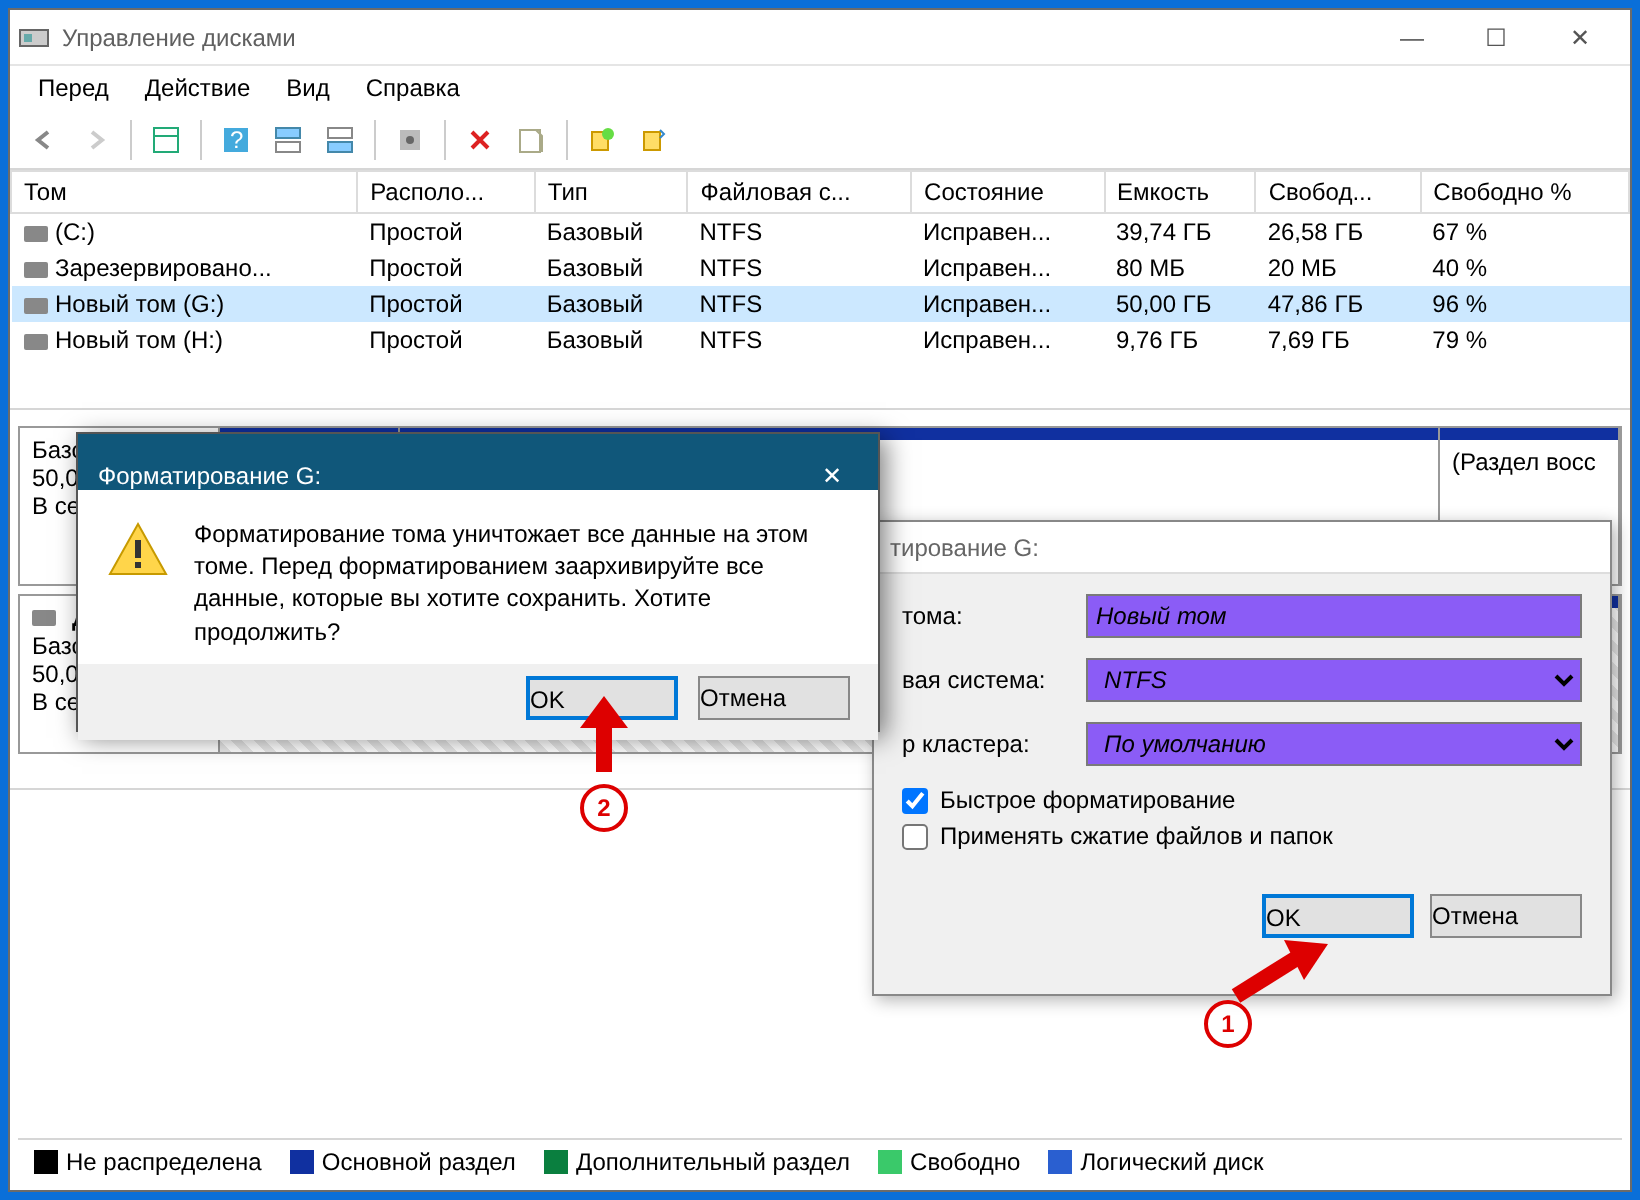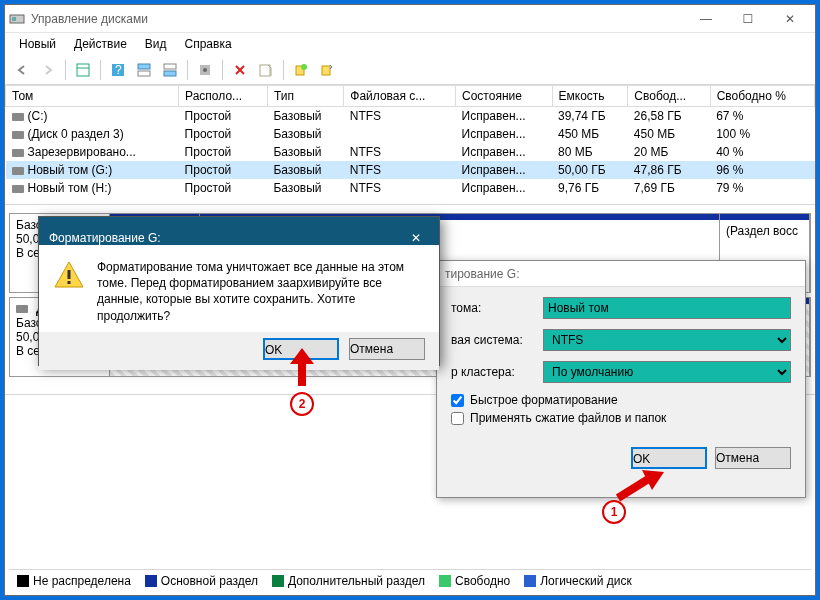--- a/index.html
+++ b/index.html
@@ -31,21 +31,21 @@
 .disk-part.sel { background: repeating-linear-gradient(45deg,#e8e8e8,#e8e8e8 4px,#fff 4px,#fff 8px); }
 .legend { position: absolute; left: 4px; right: 4px; bottom: 4px; height: 22px; background: #fff; border-top: 1px solid #d6d6d6; display: flex; align-items: center; gap: 14px; padding: 0 8px; }
 .legend .sw { width: 12px; height: 12px; display: inline-block; margin-right: 4px; vertical-align: middle; }
 
 
 .dlg-format { left: 436px; top: 260px; width: 370px; height: 238px; background: #f0f0f0; border: 1px solid #888; box-shadow: 2px 2px 8px rgba(0,0,0,.3); }
 .dlg-format .dlg-tb { height: 26px; background: #fff; display: flex; align-items: center; padding: 0 8px; color: #666; border-bottom: 1px solid #ddd; }
 .dlg-body { padding: 10px 14px; }
 .frm-row { display: flex; align-items: center; margin-bottom: 10px; }
 .frm-row label { width: 130px; font-size: 12px; }
-.frm-row input[type=text], .frm-row select { flex: 1; height: 22px; border: 1px solid #7a7a7a; padding: 0 4px; background: #14b8a6; font-size: 12px; }
+.frm-row input[type=text], .frm-row select { flex: 1; height: 22px; border: 1px solid #7a7a7a; padding: 0 4px; background: #8b5cf6; font-size: 12px; font-style: italic; }
 .chk-row { display: flex; align-items: center; gap: 6px; margin: 4px 0; }
 .dlg-btns { display: flex; justify-content: flex-end; gap: 8px; padding: 8px 14px; }
 .btn { min-width: 76px; height: 22px; border: 1px solid #888; background: #e1e1e1; font-size: 12px; text-align: left; line-height: 20px; }
 .btn.default { border: 2px solid #0078d7; }
 
 
 .dlg-confirm { left: 38px; top: 216px; width: 402px; height: 150px; background: #fff; border: 1px solid #555; box-shadow: 3px 3px 12px rgba(0,0,0,.5); }
 .dlg-confirm .ctb { height: 28px; background: #10577a; color: #fff; display: flex; align-items: flex-end; padding: 0 10px; }
 .dlg-confirm .ctb .title { flex: 1; font-size: 12px; }
 .dlg-confirm .ctb .x { width: 26px; text-align: center; color: #fff; }
@@ -69,21 +69,21 @@
           <rect x="3" y="6" width="4" height="4" fill="#6aa"></rect>
         </svg>
     </span>
     <span class="title">Управление дисками</span>
     <div class="win-btn">—</div>
     <div class="win-btn">☐</div>
     <div class="win-btn close">✕</div>
   </div>
 
   <div class="menubar">
-    <div class="menu-item">Новый</div>
+    <div class="menu-item">Перед</div>
     <div class="menu-item">Действие</div>
     <div class="menu-item">Вид</div>
     <div class="menu-item">Справка</div>
   </div>
 
   <div class="toolbar">
     <div class="tool-btn">
         <svg width="14" height="14">
           <path d="M9 3l-5 4 5 4" stroke="#888" fill="none" stroke-width="2"></path>
         </svg>
@@ -170,30 +170,20 @@
       <tbody id="vol-rows">
           <tr>
             <td><span class="vol-icon"></span>(C:)</td>
             <td>Простой</td>
             <td>Базовый</td>
             <td>NTFS</td>
             <td>Исправен...</td>
             <td>39,74 ГБ</td>
             <td>26,58 ГБ</td>
             <td>67 %</td>
-          </tr>
-          <tr>
-            <td><span class="vol-icon"></span>(Диск 0 раздел 3)</td>
-            <td>Простой</td>
-            <td>Базовый</td>
-            <td></td>
-            <td>Исправен...</td>
-            <td>450 МБ</td>
-            <td>450 МБ</td>
-            <td>100 %</td>
           </tr>
           <tr>
             <td><span class="vol-icon"></span>Зарезервировано...</td>
             <td>Простой</td>
             <td>Базовый</td>
             <td>NTFS</td>
             <td>Исправен...</td>
             <td>80 МБ</td>
             <td>20 МБ</td>
             <td>40 %</td>

